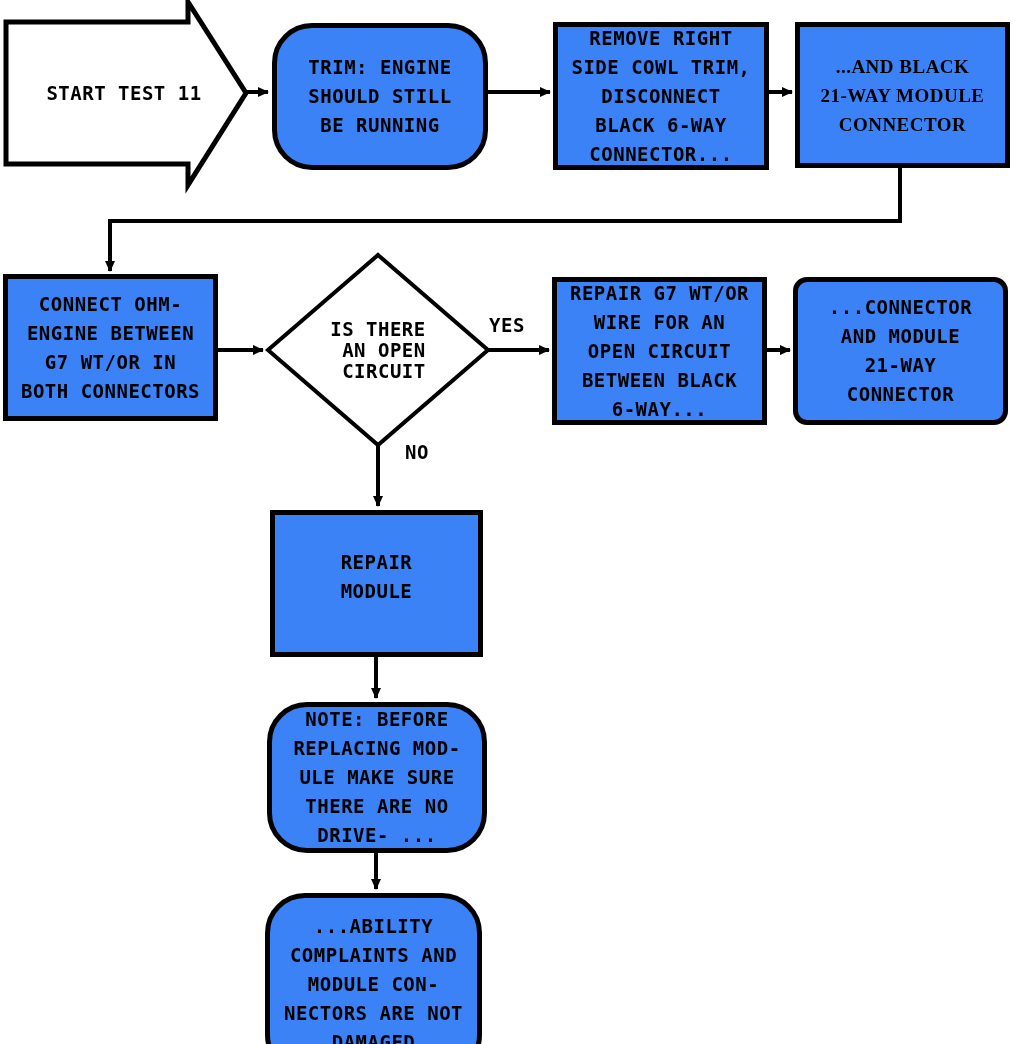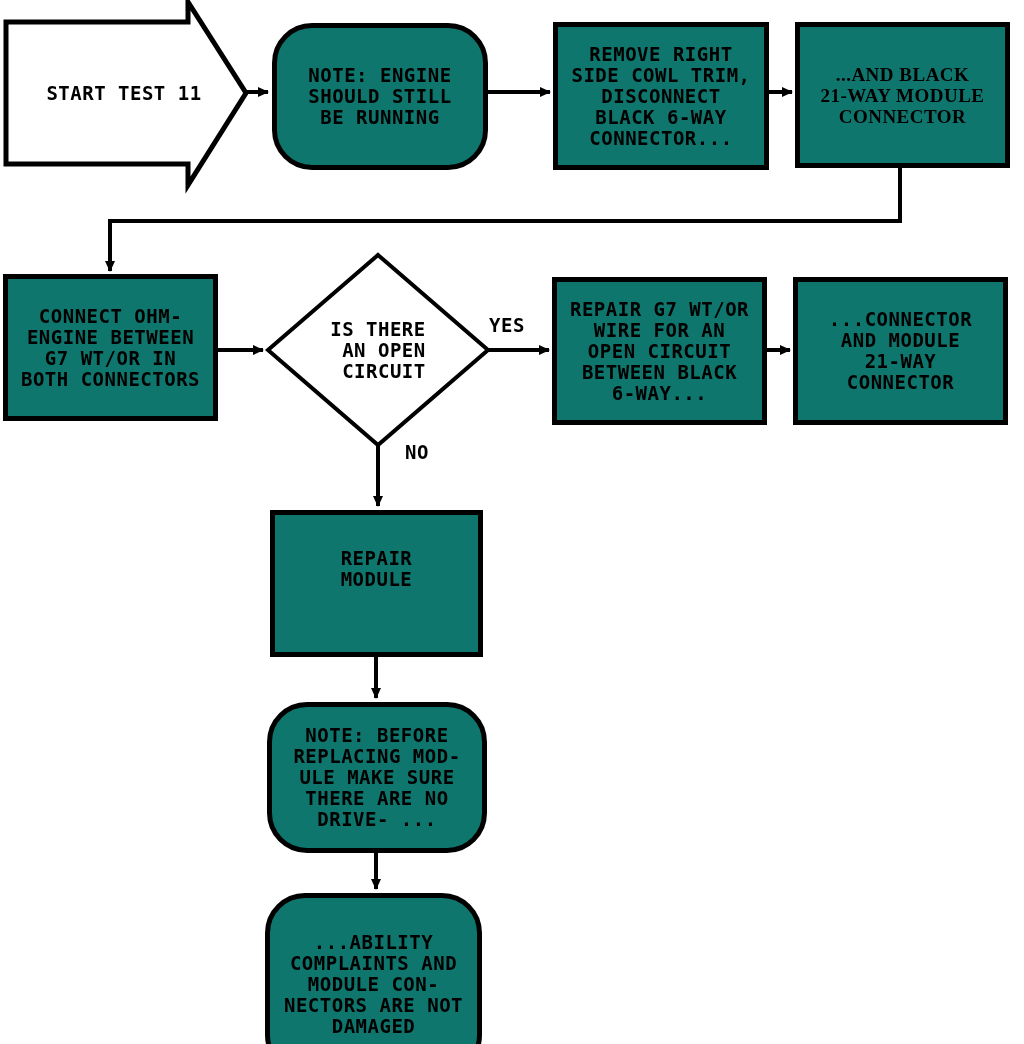--- a/index.html
+++ b/index.html
@@ -13,30 +13,30 @@
   }
   .wires {
     position: absolute;
     left: 0; top: 0;
     width: 1024px; height: 1044px;
     z-index: 0;
   }
   .node {
     position: absolute;
     box-sizing: border-box;
-    background: #0f766e;
+    background: #3b82f6;
     border: 5px solid #000000;
     display: flex;
     align-items: center;
     justify-content: center;
     text-align: center;
     white-space: pre-line;
     font-weight: bold;
     font-size: 19px;
-    line-height: 21px;
+    line-height: 29px;
     letter-spacing: 0.5px;
     color: #000000;
     z-index: 1;
   }
   .rounded { border-radius: 40px; }
   .tl {
     align-items: flex-start;
     padding-top: 33px;
     text-align: left;
   }
@@ -79,21 +79,21 @@
     <line x1="218" y1="350" x2="263" y2="350" stroke="#000000" stroke-width="4" marker-end="url(#arrow)"></line>
     <line x1="488" y1="350" x2="549" y2="350" stroke="#000000" stroke-width="4" marker-end="url(#arrow)"></line>
     <line x1="767" y1="350" x2="790" y2="350" stroke="#000000" stroke-width="4" marker-end="url(#arrow)"></line>
     <line x1="378" y1="445" x2="378" y2="506" stroke="#000000" stroke-width="4" marker-end="url(#arrow)"></line>
     <line x1="376" y1="657" x2="376" y2="698" stroke="#000000" stroke-width="4" marker-end="url(#arrow)"></line>
     <line x1="376" y1="853" x2="376" y2="889" stroke="#000000" stroke-width="4" marker-end="url(#arrow)"></line>
   </svg>
 
   <div class="overlay-label" style="left:6px; top:22px; width:236px; height:142px;">START TEST 11</div>
 
-  <div class="node rounded" style="left:272px; top:23px; width:216px; height:147px;">NOTE: ENGINE
+  <div class="node rounded" style="left:272px; top:23px; width:216px; height:147px;">TRIM: ENGINE
 SHOULD STILL
 BE RUNNING</div>
 
   <div class="node" style="left:553px; top:22px; width:216px; height:148px;">REMOVE RIGHT
 SIDE COWL TRIM,
 DISCONNECT
 BLACK 6-WAY
 CONNECTOR...</div>
 
   <div class="node" style="left:795px; top:22px; width:215px; height:146px;font-family:Liberation Serif, serif;">...AND BLACK
@@ -112,21 +112,21 @@
   <div class="overlay-label" style="left:483px; top:313px; width:48px; height:24px;">YES</div>
 
   <div class="overlay-label" style="left:394px; top:440px; width:46px; height:24px;">NO</div>
 
   <div class="node" style="left:552px; top:277px; width:215px; height:148px;">REPAIR G7 WT/OR
 WIRE FOR AN
 OPEN CIRCUIT
 BETWEEN BLACK
 6-WAY...</div>
 
-  <div class="node" style="left:793px; top:277px; width:215px; height:148px;">...CONNECTOR
+  <div class="node" style="left:793px; top:277px; width:215px; height:148px;border-radius:14px;">...CONNECTOR
 AND MODULE
 21-WAY
 CONNECTOR</div>
 
   <div class="node tl" style="left:270px; top:510px; width:213px; height:147px;">REPAIR
 MODULE</div>
 
   <div class="node rounded" style="left:267px; top:702px; width:220px; height:151px;text-align:center;">NOTE: BEFORE
 REPLACING MOD-
 ULE MAKE SURE

